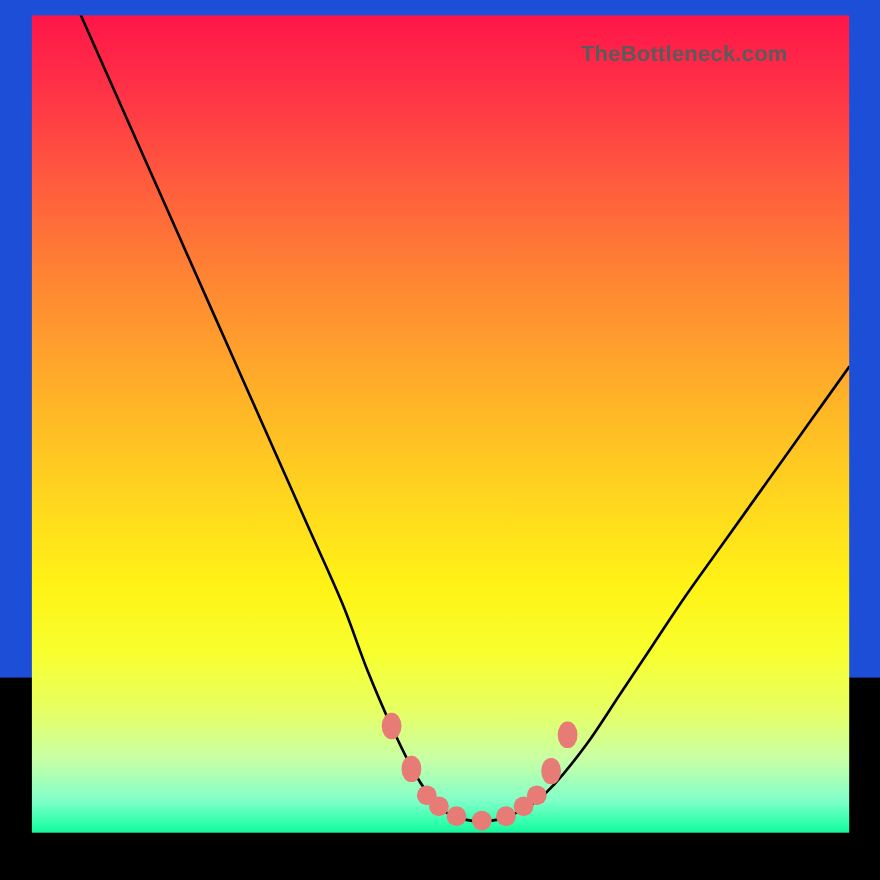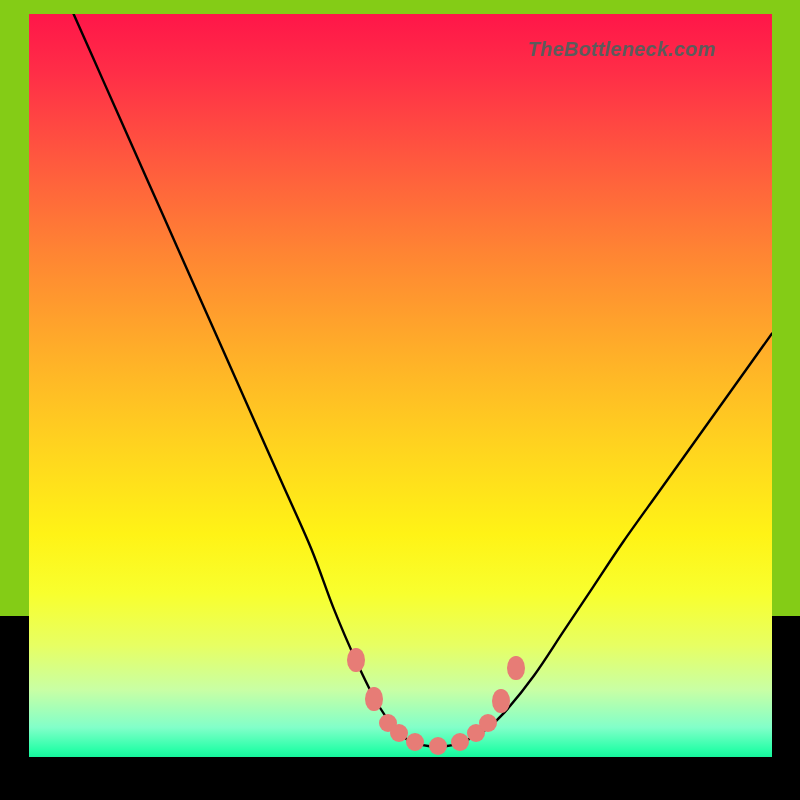--- a/index.html
+++ b/index.html
@@ -8,22 +8,21 @@
     width: 800px;
     height: 800px;
     overflow: hidden;
     background: #000;
     font-family: Arial, Helvetica, sans-serif;
   }
   .frame {
     position: relative;
     width: 800px;
     height: 616px;
-    background: #84cc16;
-    font-style: italic;
+    background: #1d4ed8;
   }
   .plot {
     position: absolute;
     left: 29px;
     top: 14px;
     width: 743px;
     height: 743px;
     background: linear-gradient(
       to bottom,
       #ff1649 0%,

